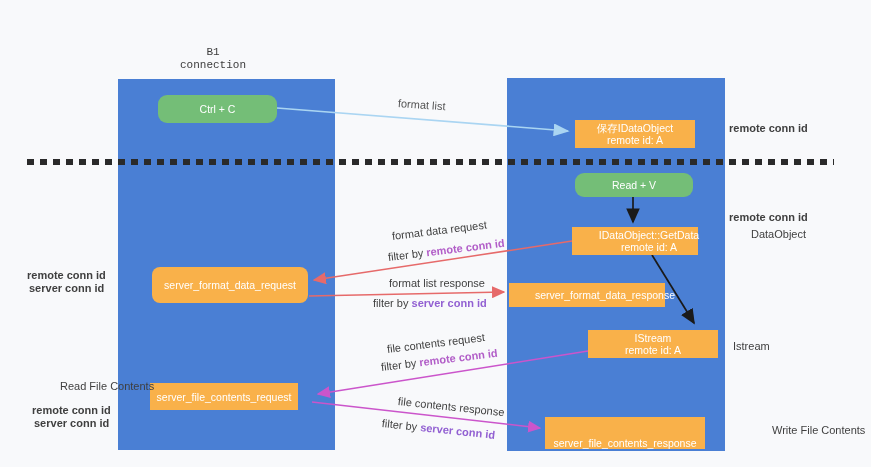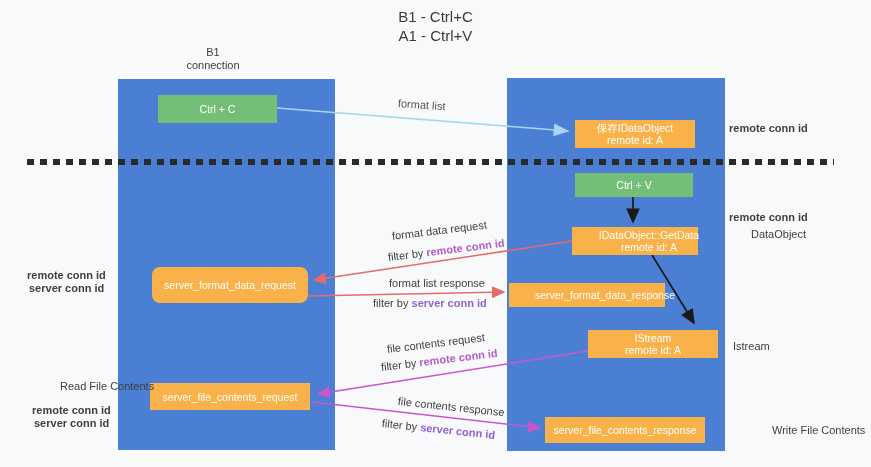--- a/index.html
+++ b/index.html
@@ -11,33 +11,33 @@
     color:#3c3c3c;
   }
   .title{
     position:absolute;left:0;top:7px;width:871px;text-align:center;
     font-size:15px;line-height:19px;color:#3a3a3a;
   }
   .col-header{
     position:absolute;width:120px;text-align:center;
     font-size:11px;line-height:13px;color:#3c3c3c;top:46px;
   }
-  .col-header.b1{left:153px;}
+  .col-header.b1{left:153px;font-family:Liberation Mono, monospace;}
   .col-header.a1{left:557px;}
   .lane{
     position:absolute;background:#4a7fd4;
   }
   .lane.b1{left:118px;top:79px;width:217px;height:371px;}
   .lane.a1{left:507px;top:78px;width:218px;height:373px;}
   .node{
     position:absolute;display:flex;flex-direction:column;align-items:center;justify-content:center;
     color:#ffffff;font-size:10.5px;line-height:12px;text-align:center;
     box-sizing:border-box;
   }
-  .node.green{background:#74be77;}
+  .node.green{background:#74be77;border-radius:9px;}
   .node.orange{background:#f9b14a;}
   .dashline{
     position:absolute;left:27px;top:159px;width:807px;height:6px;
     background:repeating-linear-gradient(90deg,#2a2a2a 0 7px,transparent 7px 13px);
   }
   svg.arrows{position:absolute;left:0;top:0;pointer-events:none;}
   .alabel{
     position:absolute;font-size:11px;color:#3f3f3f;white-space:nowrap;
     transform-origin:0 50%;
   }
@@ -47,24 +47,20 @@
   .lbl-purple{color:#b25ec8;font-weight:bold;}
   .lbl-violet{color:#9260d2;font-weight:bold;}
   .lbl-green{color:#68bb6a;font-weight:bold;}
   .side{position:absolute;font-size:11px;white-space:nowrap;color:#3f3f3f;}
 </style>
 </head>
 <body>
 
 <div class="canvas">
 
-  <div class="title">
-    <div>B1 - Ctrl+C</div>
-    <div>A1 - Ctrl+V</div>
-  </div>
 
   <div class="col-header b1">
     <div>B1</div>
     <div>connection</div>
   </div>
 
   <div class="lane b1"></div>
   <div class="lane a1"></div>
 
   <div class="dashline"></div>
@@ -96,46 +92,46 @@
   <div class="node green" style="left:158px;top:95px;width:119px;height:28px;">
     <span>Ctrl + C</span>
   </div>
 
   <div class="node orange" style="left:575px;top:120px;width:120px;height:28px;">
     <span>保存IDataObject</span>
     <span>remote id: A</span>
   </div>
 
   <div class="node green" style="left:575px;top:173px;width:118px;height:24px;">
-    <span>Ctrl + V</span>
+    <span>Read + V</span>
   </div>
 
   <div class="node orange" style="left:572px;top:227px;width:126px;height:28px;padding-left:28px;">
     <span>IDataObject::GetData</span>
     <span>remote id: A</span>
   </div>
 
   <div class="node orange" style="left:152px;top:267px;width:156px;height:36px;border-radius:8px;">
     <span>server_format_data_request</span>
   </div>
 
   <div class="node orange" style="left:509px;top:283px;width:156px;height:24px;padding-left:36px;">
     <span>server_format_data_response</span>
   </div>
 
   <div class="node orange" style="left:588px;top:330px;width:130px;height:28px;">
     <span>IStream</span>
     <span>remote id: A</span>
   </div>
 
-  <div class="node orange" style="left:150px;top:383px;width:160px;height:27px;">
+  <div class="node orange" style="left:150px;top:383px;width:148px;height:27px;">
     <span>server_file_contents_request</span>
   </div>
 
-  <div class="node orange" style="left:545px;top:417px;width:160px;height:26px;">
+  <div class="node orange" style="left:545px;top:417px;width:160px;height:32px;justify-content:flex-end;">
     <span>server_file_contents_response</span>
   </div>
 
   <div class="alabel rot-p4" style="left:398px;top:97px;color:#555;">format list</div>
 
   <div class="alabel rot-m7" style="left:392px;top:230px;">format data request</div>
   <div class="alabel rot-m7" style="left:388px;top:251px;">
     <span>filter by </span><span class="lbl-purple">remote conn id</span>
   </div>
 

